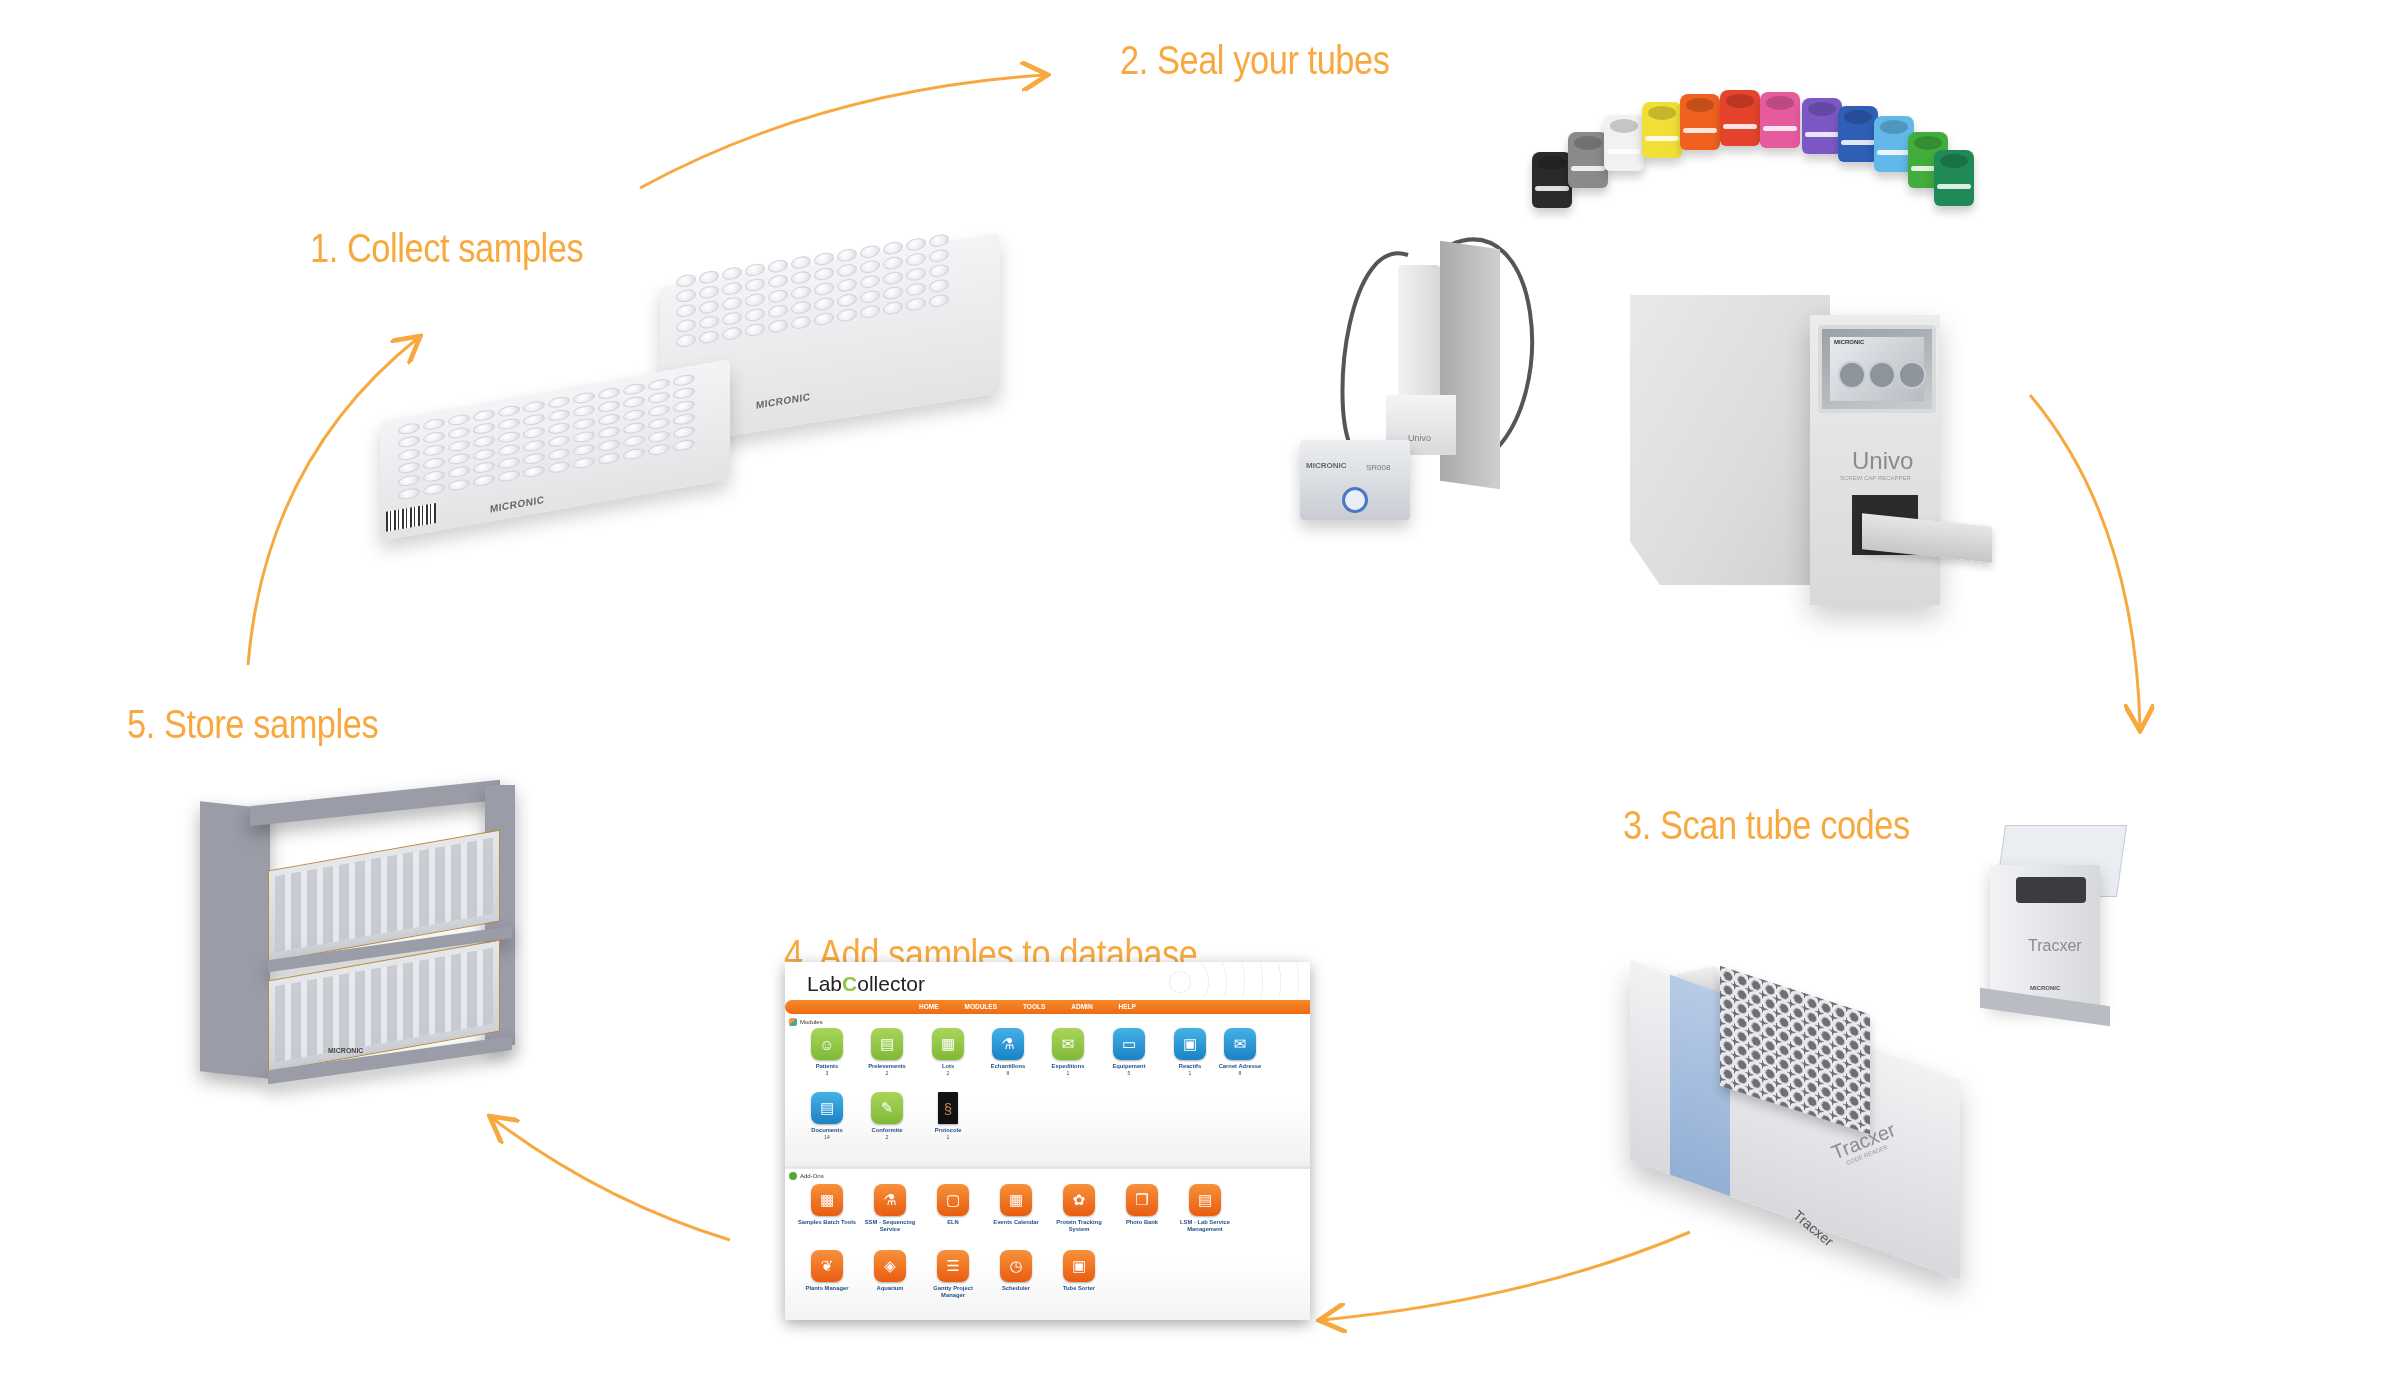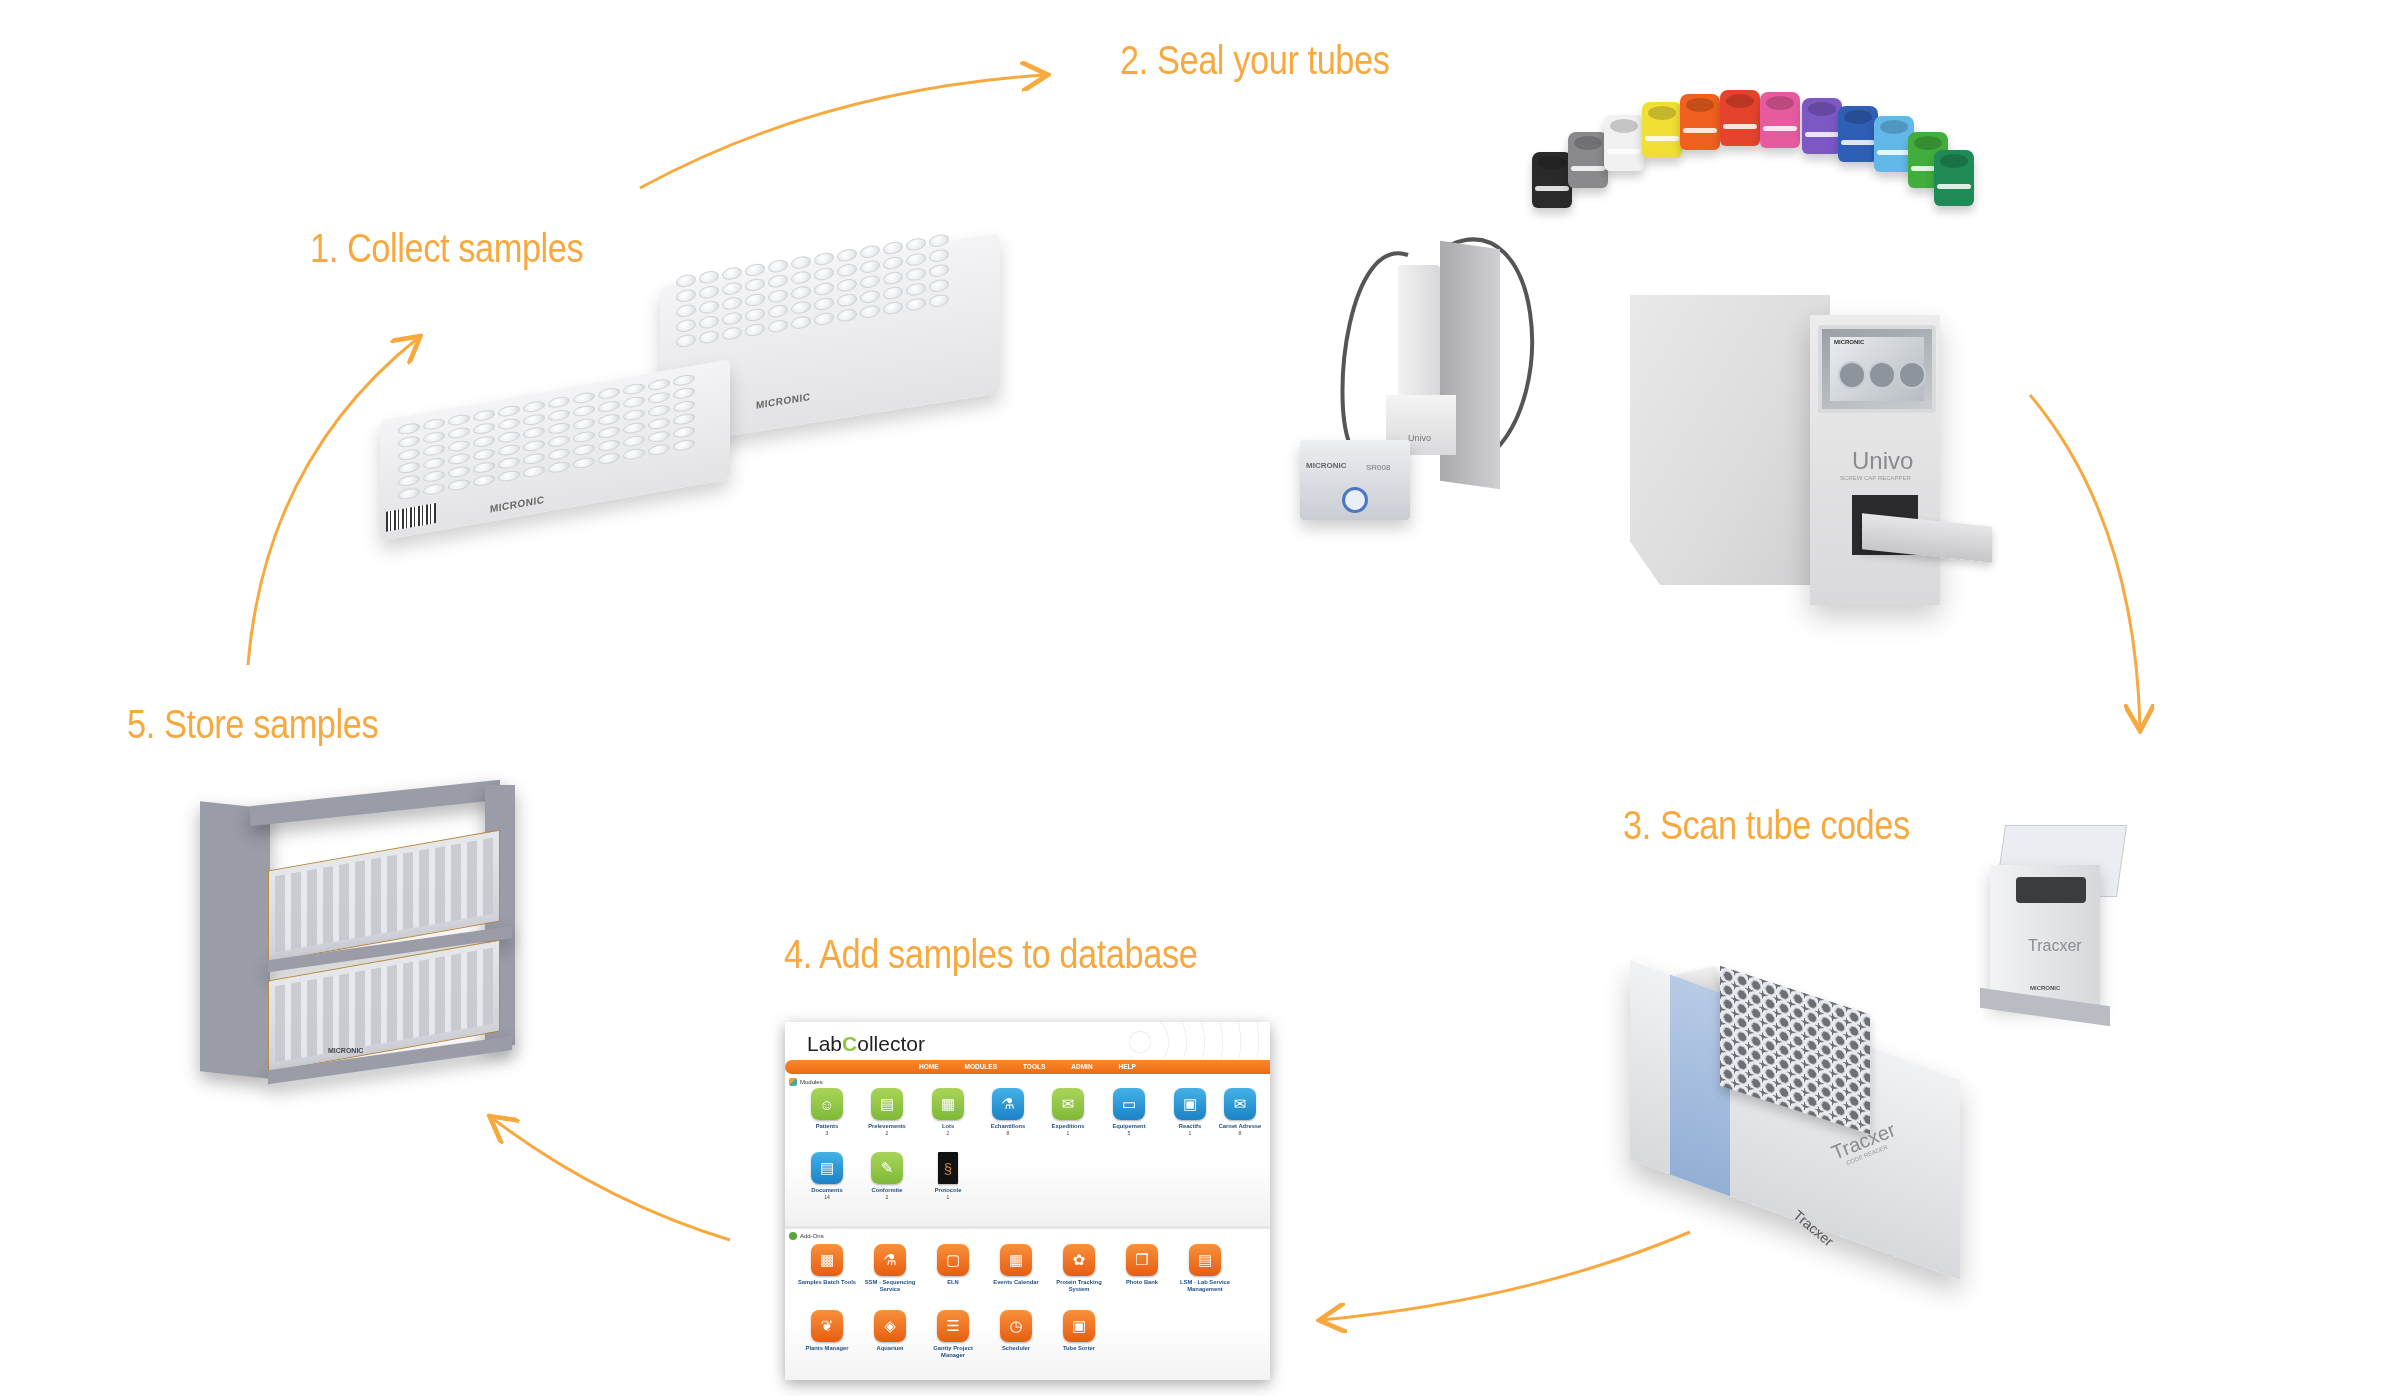--- a/index.html
+++ b/index.html
@@ -23,21 +23,21 @@
   
   .device{position:absolute;}
   .univo{position:absolute;background:linear-gradient(120deg,#e9e9ea 0%,#dcdcdd 60%,#cfcfd1 100%);box-shadow:0 12px 26px rgba(0,0,0,0.2);}
   .screen{position:absolute;background:linear-gradient(160deg,#9aa0a6,#c9cdd1);border:4px solid #d8dadc;border-radius:4px;}
   .screen .inner{position:absolute;left:8px;top:8px;right:8px;bottom:8px;background:linear-gradient(135deg,#e9ecef,#b7bcc2);}
   .screen .btn{position:absolute;width:24px;height:24px;border-radius:50%;background:#8d949c;border:2px solid #c8cdd3;}
   .tracxer-base{position:absolute;background:linear-gradient(180deg,#f1f2f4,#d7d9dc);box-shadow:0 14px 26px rgba(0,0,0,0.22);}
   .blueband{position:absolute;background:linear-gradient(180deg,#b7cbe6,#93afd6);}
 
   
-  .lc{position:absolute;left:785px;top:1022px;width:485px;height:358px;background:#fff;box-shadow:0 4px 14px rgba(0,0,0,0.35);overflow:hidden;}
+  .lc{position:absolute;left:785px;top:962px;width:525px;height:358px;background:#fff;box-shadow:0 4px 14px rgba(0,0,0,0.35);overflow:hidden;}
   .lc .logo{position:absolute;left:22px;top:10px;font-size:21px;color:#222;font-family:"Liberation Sans",sans-serif;}
   .lc .logo .c{color:#8dc63f;font-weight:bold;}
   .lc .pattern{position:absolute;right:0;top:0;width:150px;height:36px;background:repeating-radial-gradient(circle at 20px 20px,transparent 0 10px,#eee 10px 11px,transparent 11px 18px);opacity:0.9;}
   .lc .nav{position:absolute;left:0;right:0;top:38px;height:14px;background:linear-gradient(180deg,#f7892a,#ee6a14);border-radius:8px 0 0 8px;display:flex;justify-content:flex-start;padding-left:134px;gap:0;}
   .lc .nav span{color:#fff;font-size:6.5px;font-weight:bold;line-height:14px;display:inline-block;margin-right:26px;}
   .lc .sect{position:absolute;left:4px;font-size:6px;color:#333;display:flex;align-items:center;gap:3px;}
   .lc .sect i{display:inline-block;width:8px;height:8px;border-radius:2px;}
   .lc .mod{position:absolute;width:60px;text-align:center;}
   .lc .mod .ic{width:32px;height:32px;border-radius:8px;margin:0 auto;display:flex;align-items:center;justify-content:center;color:#fff;font-size:15px;box-shadow:0 1px 2px rgba(0,0,0,0.3);}
   .lc .mod .lbl{font-size:5.8px;font-weight:bold;color:#1f4f86;margin-top:3px;line-height:7px;}

